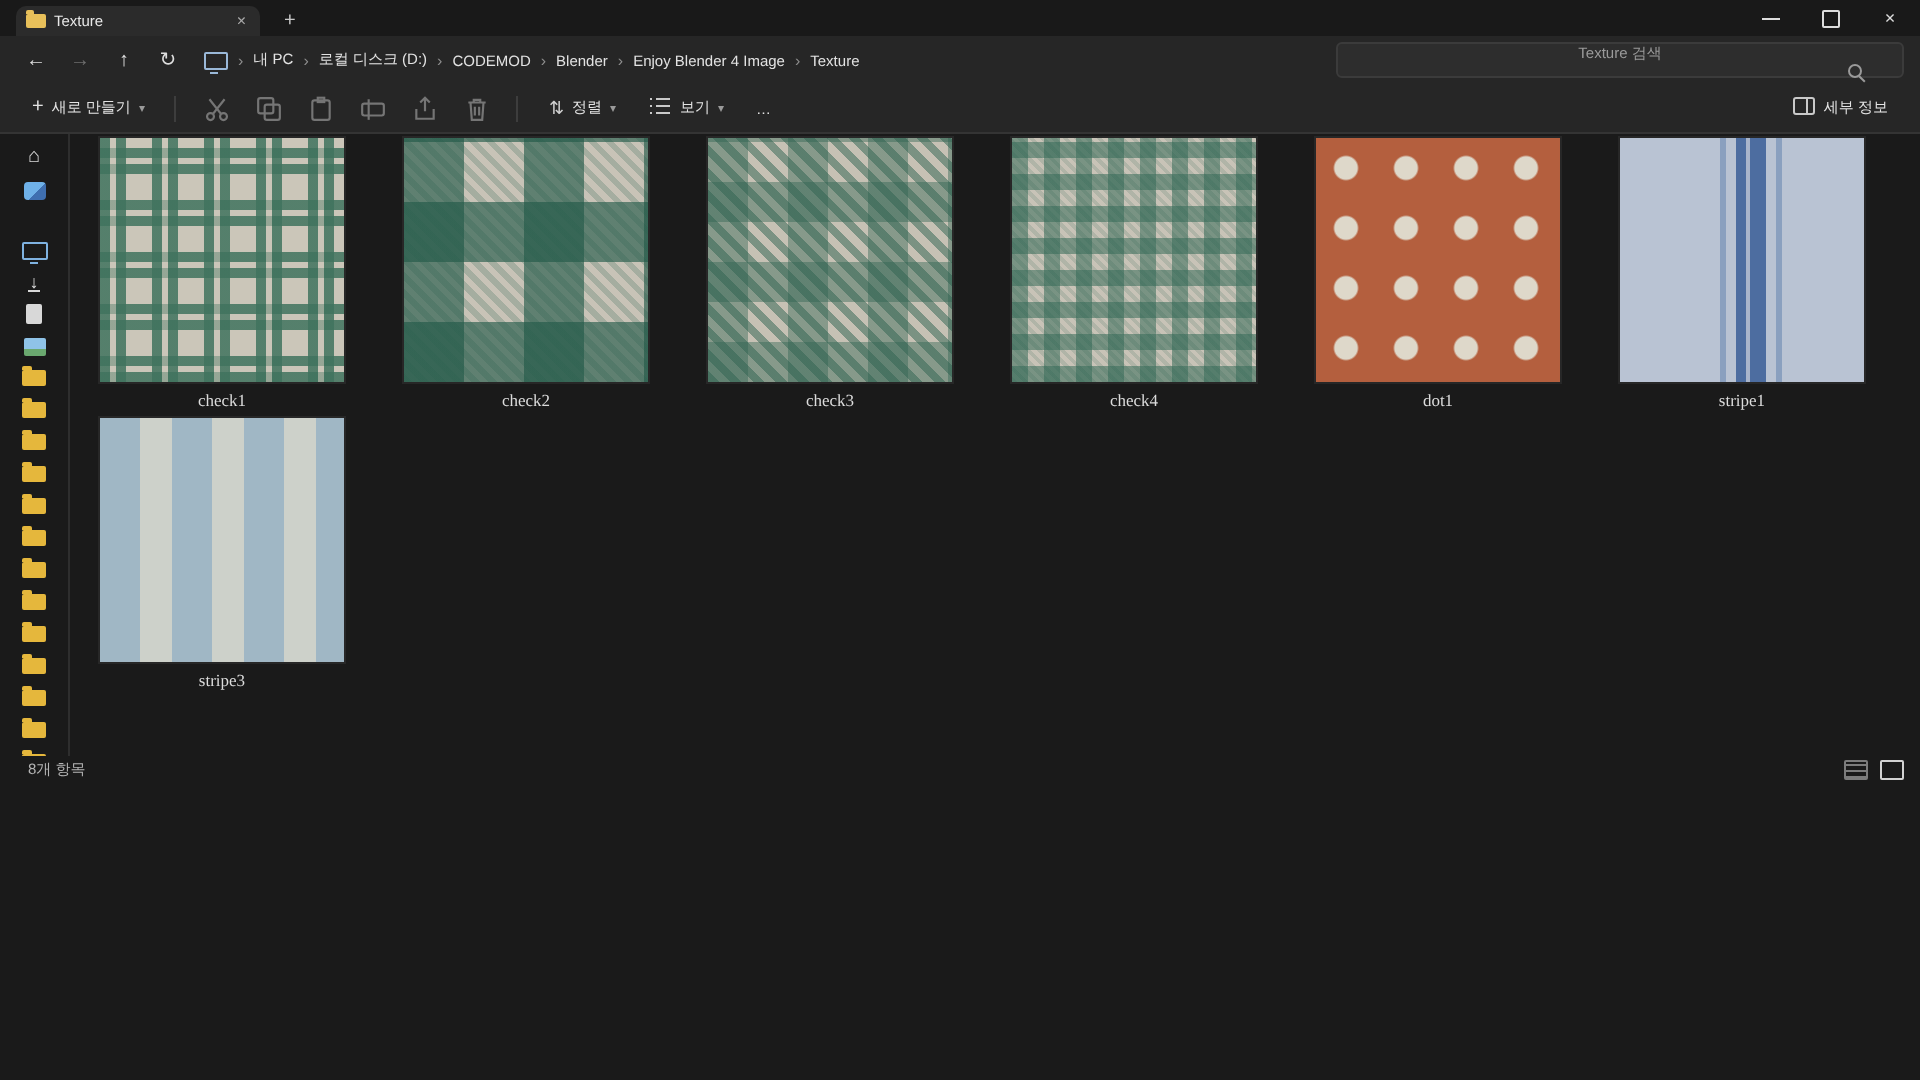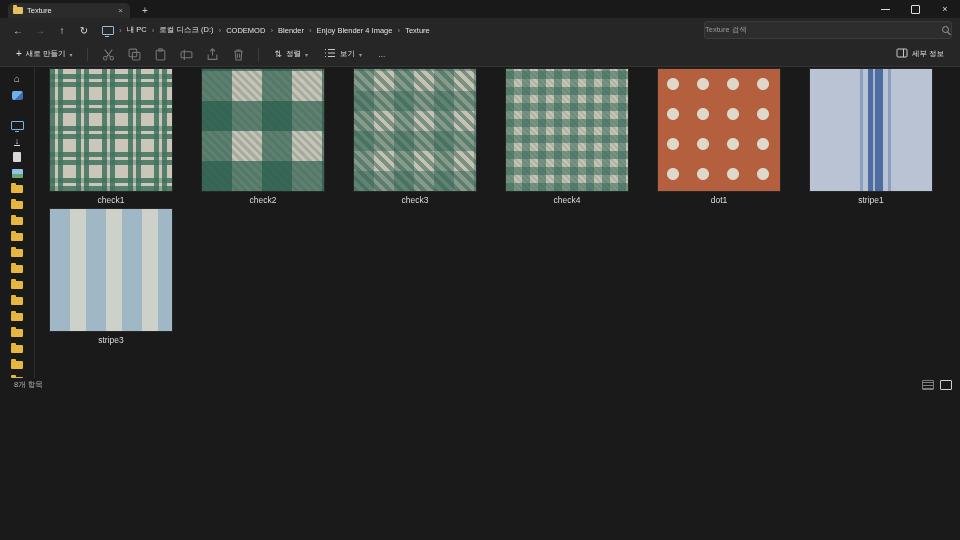--- a/index.html
+++ b/index.html
@@ -25,21 +25,21 @@
   .addressbar{height:24px;background:#262626;display:flex;align-items:center;padding:0 8px;gap:2px;flex:0 0 auto;}
   .navbtn{width:20px;height:18px;display:flex;align-items:center;justify-content:center;
     color:#dedede;font-size:10px;border-radius:3px;}
   .navbtn.disabled{color:#6e6e6e;}
   .crumbbar{display:flex;align-items:center;margin-left:6px;gap:1px;min-width:0;}
   .pc-icon{width:10px;height:7px;border:1px solid #9ab8d8;border-radius:1px;position:relative;margin-right:3px;}
   .pc-icon::after{content:"";position:absolute;left:2px;bottom:-3px;width:4px;height:1px;background:#9ab8d8;}
   .crumb{font-size:7.5px;color:#e2e2e2;padding:2px 3px;border-radius:2px;white-space:nowrap;}
   .crumb-sep{font-size:8px;color:#8d8d8d;padding:0 1px;}
   .searchbox{margin-left:auto;width:246px;height:16px;background:#2d2d2d;border:1px solid #3b3b3b;
-    border-radius:3px;display:flex;align-items:center;padding:0 0;}
+    border-radius:3px;display:flex;align-items:center;padding:0 18px;flex-direction:column;}
   .search-text{font-size:7.5px;color:#9a9a9a;}
   .search-glass{margin-left:auto;width:9px;height:9px;position:relative;}
   .search-glass::before{content:"";position:absolute;top:0;left:0;width:5px;height:5px;border:1px solid #9a9a9a;border-radius:50%;}
   .search-glass::after{content:"";position:absolute;width:4px;border-top:1px solid #9a9a9a;transform:rotate(45deg);left:5px;top:7px;}
 
   
   .toolbar{height:24px;background:#262626;border-bottom:1px solid #343434;display:flex;
     align-items:center;padding:0 10px;gap:4px;flex:0 0 auto;}
   .tb-btn{display:flex;align-items:center;gap:4px;padding:3px 6px;border-radius:3px;color:#e3e3e3;font-size:7.5px;white-space:nowrap;}
   .tb-plus{font-size:10px;color:#e3e3e3;line-height:8px;}
@@ -70,21 +70,21 @@
   .folder-ic{width:12px;height:8px;background:#e5b73c;border-radius:1px;position:relative;}
   .folder-ic::before{content:"";position:absolute;top:-2px;left:0;width:5px;height:2px;background:#e5b73c;border-radius:1px 1px 0 0;}
   .pc-tree-icon{width:11px;height:7px;background:#7fb2e0;border-radius:1px;position:relative;}
   .pc-tree-icon::after{content:"";position:absolute;left:3px;bottom:-2px;width:4px;height:1px;background:#7fb2e0;}
   .drive-icon{width:11px;height:5px;background:#9a9a9a;border-radius:1px;position:relative;}
   .drive-icon::after{content:"";position:absolute;right:1px;top:1px;width:2px;height:2px;border-radius:50%;background:#4c4c4c;}
   .net-icon{width:10px;height:6px;border:1px solid #8a8a8a;border-radius:1px;}
 
   
   .content{flex:1 1 auto;overflow:hidden;background:#1a1a1a;padding:2px 0 0 15px;}
-  .grid{display:grid;grid-template-columns:repeat(6,122px);column-gap:30px;row-gap:0;align-content:start;}
+  .grid{display:grid;grid-template-columns:repeat(6,122px);column-gap:30px;row-gap:0;align-content:start;font-family:Liberation Serif, serif;}
   .file{width:122px;margin-bottom:4px;}
   .thumb{width:122px;height:122px;outline:1px solid rgba(255,255,255,.06);}
   .fname{font-size:8.5px;color:#dcdcdc;text-align:center;margin-top:4px;height:10px;white-space:nowrap;}
 
   .thumb[data-pattern="check1"]{background-color:#cbc6b9;background-image:
     repeating-linear-gradient(90deg, rgba(64,115,94,.85) 0 5px, rgba(203,198,185,.55) 5px 8px, rgba(64,115,94,.85) 8px 13px, rgba(0,0,0,0) 13px 26px),
     repeating-linear-gradient(0deg, rgba(64,115,94,.85) 0 5px, rgba(203,198,185,.55) 5px 8px, rgba(64,115,94,.85) 8px 13px, rgba(0,0,0,0) 13px 26px);}
   .thumb[data-pattern="check2"]{background-color:#c8c3b7;background-image:
     repeating-linear-gradient(45deg, rgba(40,96,78,.22) 0 3px, rgba(0,0,0,0) 3px 6px),
     repeating-linear-gradient(90deg, rgba(31,87,70,.62) 0 30px, rgba(0,0,0,0) 30px 60px),

